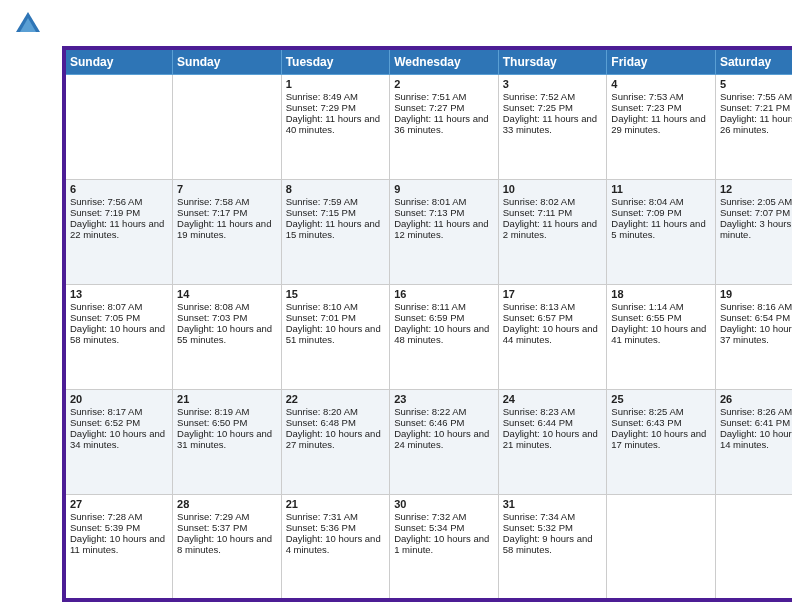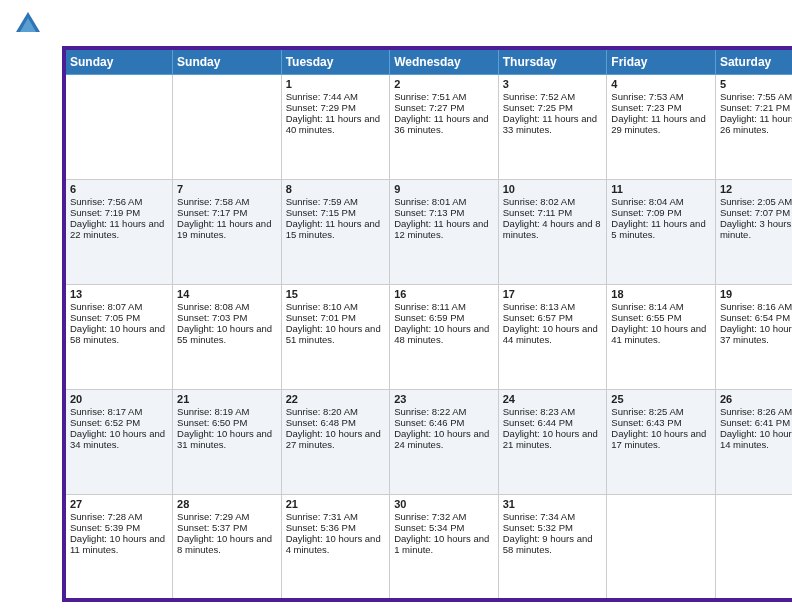--- a/index.html
+++ b/index.html
@@ -134,21 +134,21 @@
           <th>Friday</th>
           <th>Saturday</th>
         </tr>
     </thead>
     <tbody id="calendar-body">
     <tr class="row-odd">
           <td class="empty"></td>
           <td class="empty"></td>
           <td>
             <span class="day-num">1</span>
-            <div>Sunrise: 7:44 AM</div>
+            <div>Sunrise: 8:49 AM</div>
             <div>Sunset: 7:29 PM</div>
             <div>Daylight: 11 hours and 40 minutes.</div>
           </td>
           <td>
             <span class="day-num">2</span>
             <div>Sunrise: 7:51 AM</div>
             <div>Sunset: 7:27 PM</div>
             <div>Daylight: 11 hours and 36 minutes.</div>
           </td>
           <td>
@@ -192,21 +192,21 @@
           <td>
             <span class="day-num">9</span>
             <div>Sunrise: 8:01 AM</div>
             <div>Sunset: 7:13 PM</div>
             <div>Daylight: 11 hours and 12 minutes.</div>
           </td>
           <td>
             <span class="day-num">10</span>
             <div>Sunrise: 8:02 AM</div>
             <div>Sunset: 7:11 PM</div>
-            <div>Daylight: 4 hours and 8 minutes.</div>
+            <div>Daylight: 11 hours and 2 minutes.</div>
           </td>
           <td>
             <span class="day-num">11</span>
             <div>Sunrise: 8:04 AM</div>
             <div>Sunset: 7:09 PM</div>
             <div>Daylight: 11 hours and 5 minutes.</div>
           </td>
           <td>
             <span class="day-num">12</span>
             <div>Sunrise: 2:05 AM</div>
@@ -240,21 +240,21 @@
             <div>Daylight: 10 hours and 48 minutes.</div>
           </td>
           <td>
             <span class="day-num">17</span>
             <div>Sunrise: 8:13 AM</div>
             <div>Sunset: 6:57 PM</div>
             <div>Daylight: 10 hours and 44 minutes.</div>
           </td>
           <td>
             <span class="day-num">18</span>
-            <div>Sunrise: 8:14 AM</div>
+            <div>Sunrise: 1:14 AM</div>
             <div>Sunset: 6:55 PM</div>
             <div>Daylight: 10 hours and 41 minutes.</div>
           </td>
           <td>
             <span class="day-num">19</span>
             <div>Sunrise: 8:16 AM</div>
             <div>Sunset: 6:54 PM</div>
             <div>Daylight: 10 hours and 37 minutes.</div>
           </td>
         </tr>

